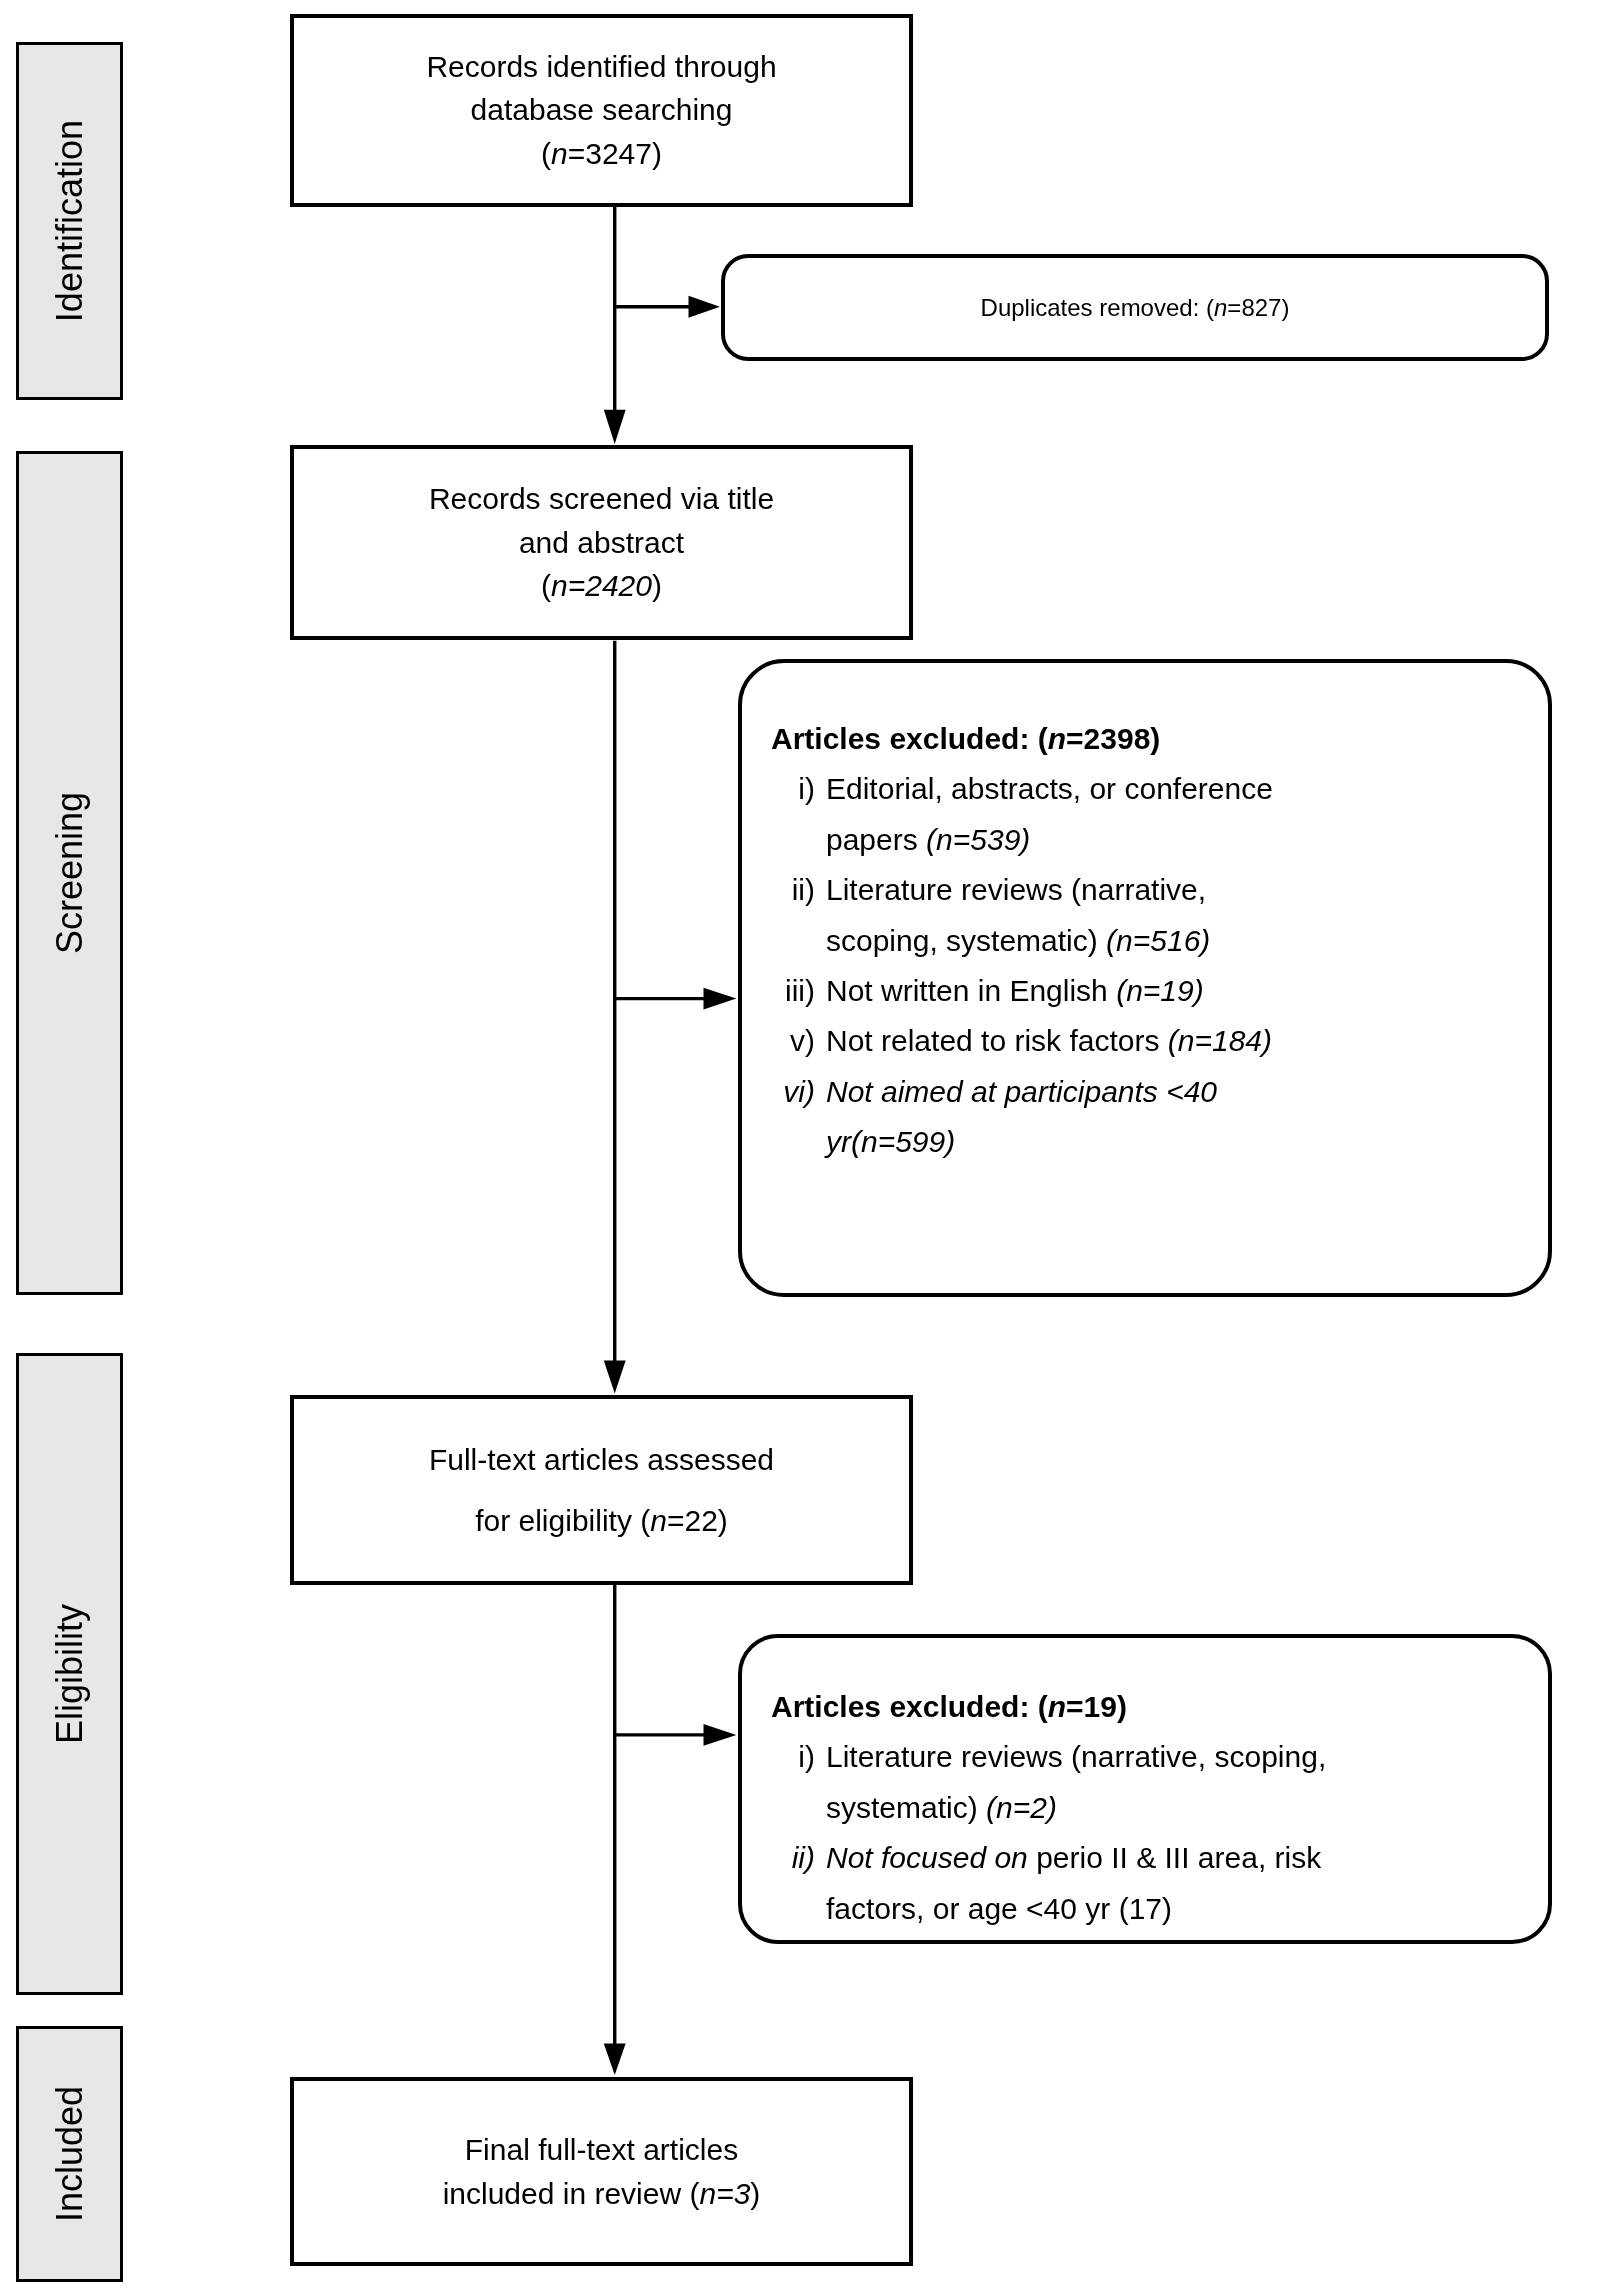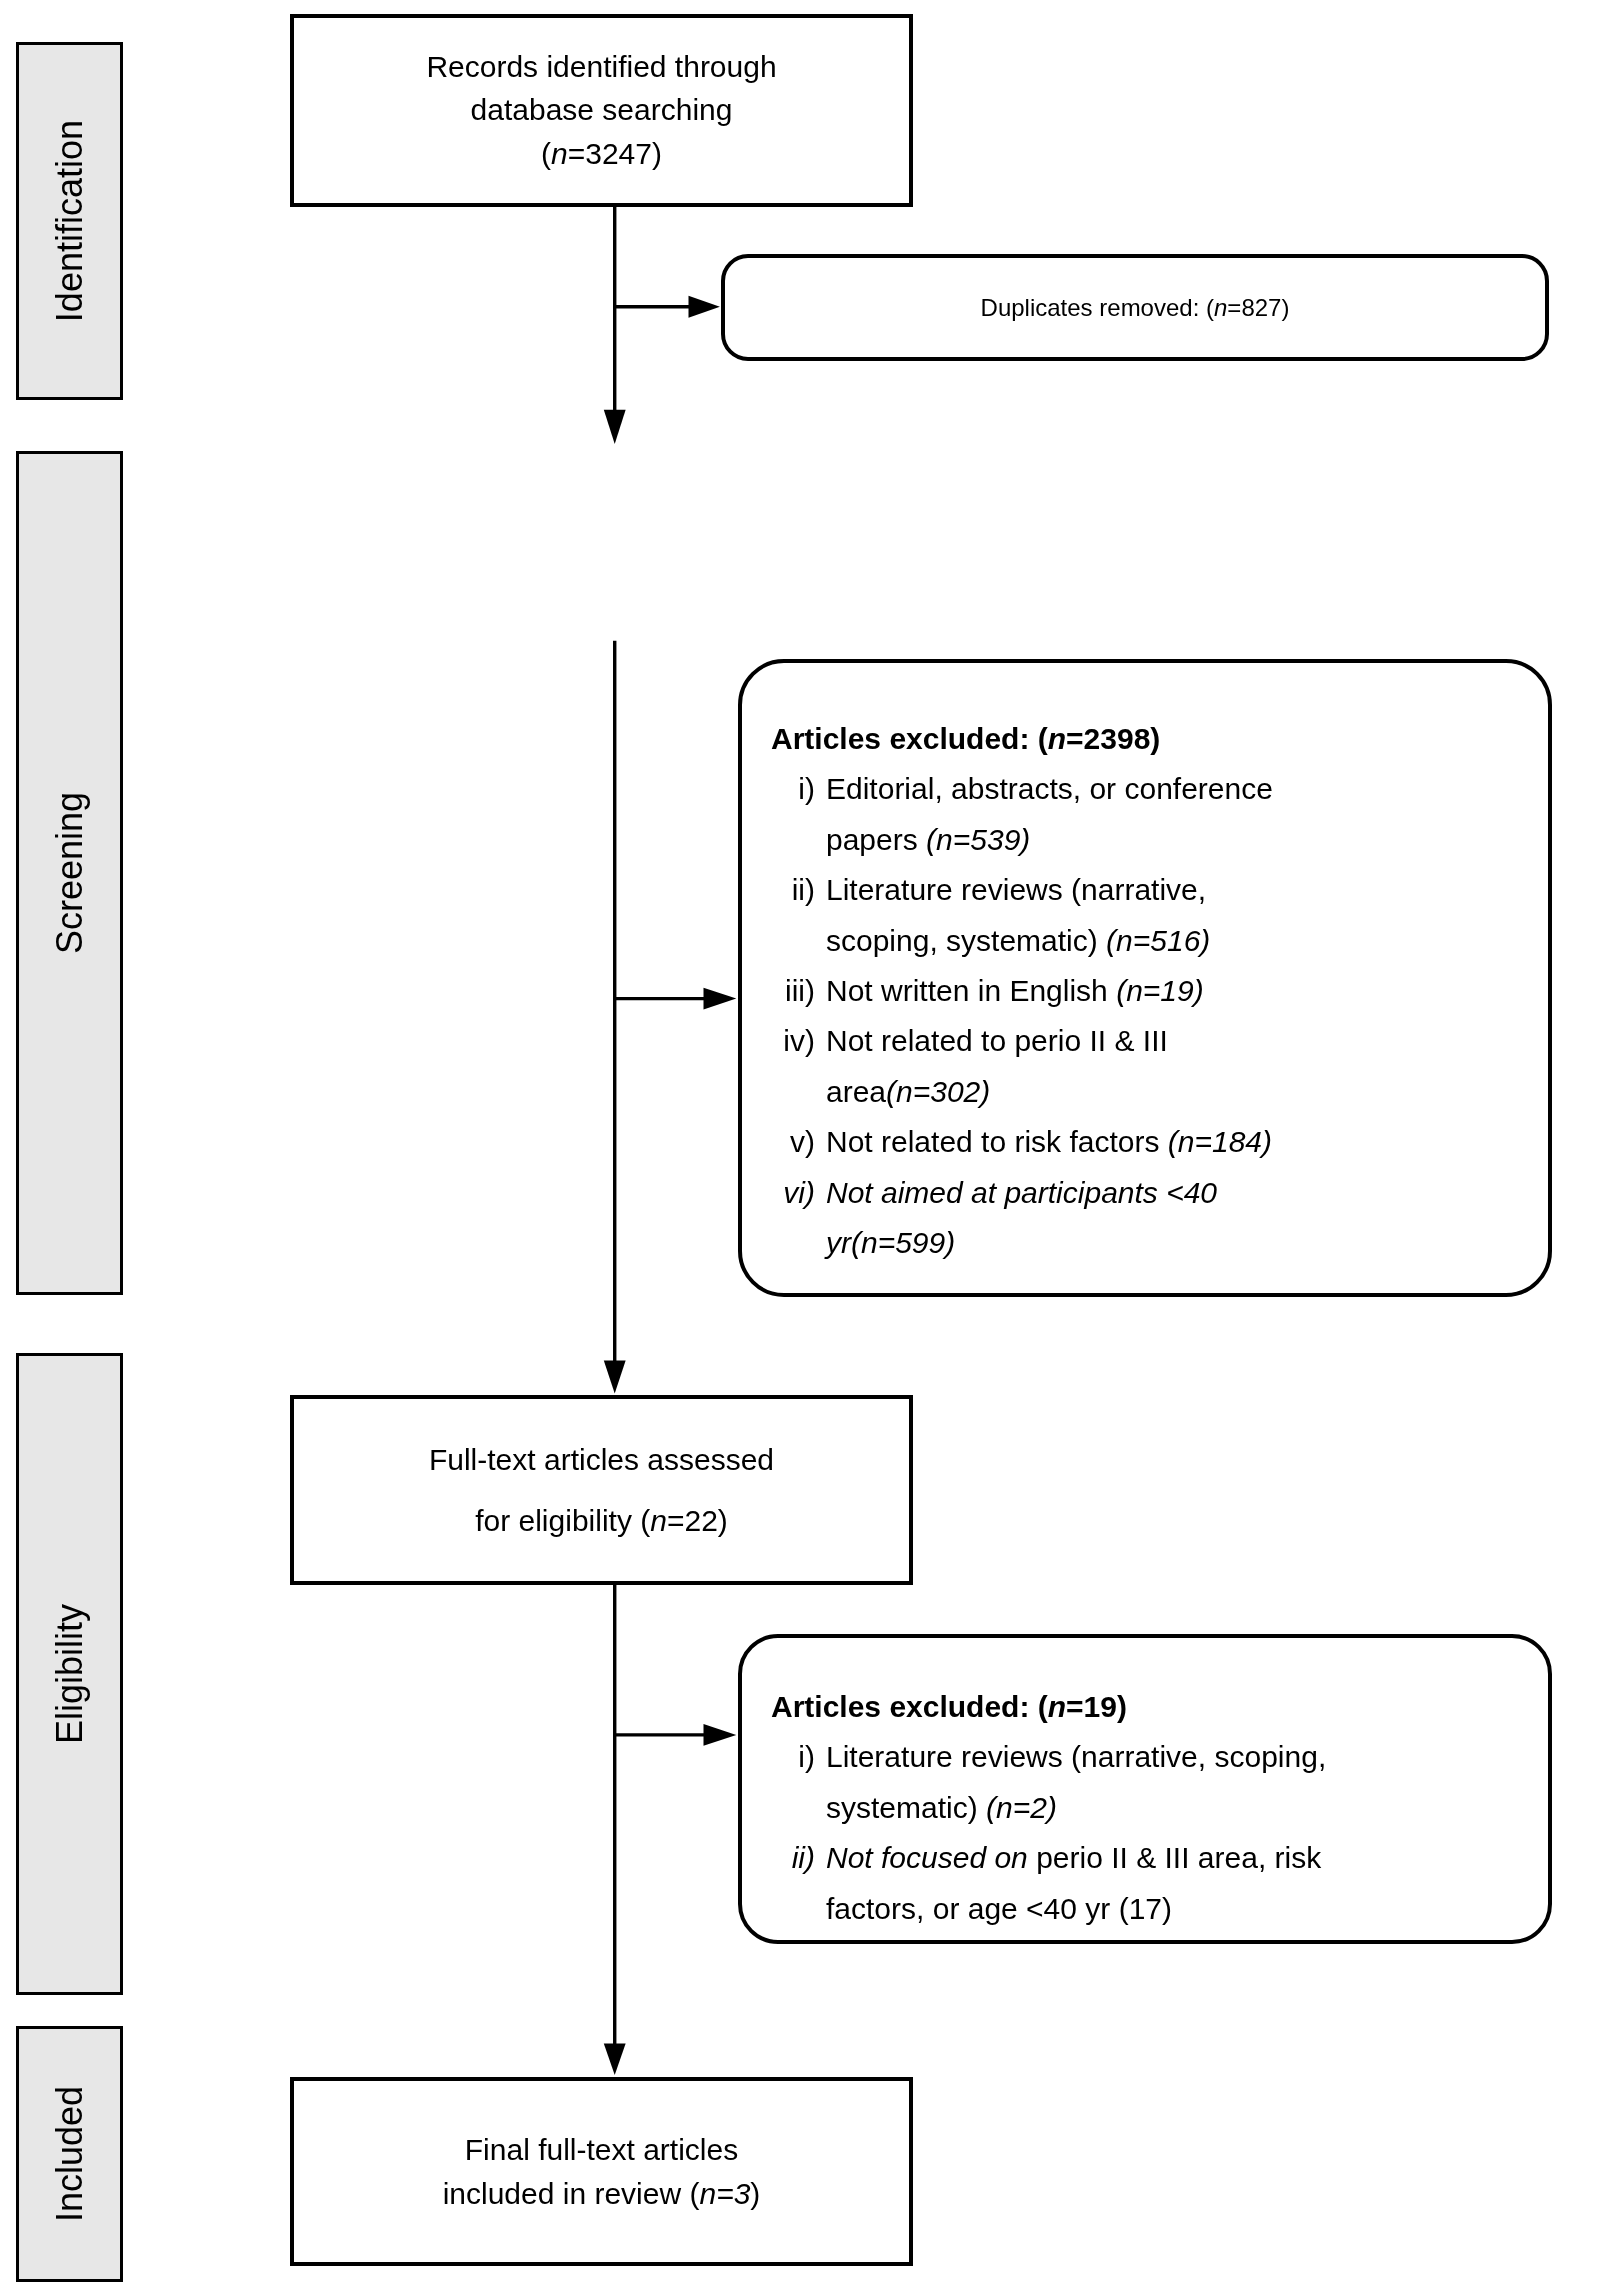--- a/index.html
+++ b/index.html
@@ -82,38 +82,37 @@
   </div>
 
   <div class="fbox" id="box-identified">
     <span>Records identified through<br>database searching<br>(<i>n</i>=3247)</span>
   </div>
 
   <div class="rrect" id="box-duplicates">
     <span>Duplicates removed: (<i>n</i>=827)</span>
   </div>
 
+  <div class="fbox" id="box-screened">
+    <span>Records screened via title<br>and abstract<br>(<i>n=2420</i>)</span>
+  </div>
 
   <div class="rrect note" id="box-excl-screening">
     <div class="heading">Articles excluded: (<i>n</i>=2398)</div>
     <div class="xitem">
       <span class="marker">i)</span>
       <span>Editorial, abstracts, or conference<br>papers <i>(n=539)</i></span>
     </div>
     <div class="xitem">
       <span class="marker">ii)</span>
       <span>Literature reviews (narrative,<br>scoping, systematic) <i>(n=516)</i></span>
     </div>
     <div class="xitem">
       <span class="marker">iii)</span>
       <span>Not written in English <i>(n=19)</i></span>
-    </div>
-    <div class="xitem">
-      <span class="marker">iv)</span>
-      <span>Not related to perio II &amp; III<br>area<i>(n=302)</i></span>
     </div>
     <div class="xitem">
       <span class="marker">v)</span>
       <span>Not related to risk factors <i>(n=184)</i></span>
     </div>
     <div class="xitem">
       <span class="marker"><i>vi)</i></span>
       <span><i>Not aimed at participants &lt;40<br>yr(n=599)</i></span>
     </div>
   </div>

